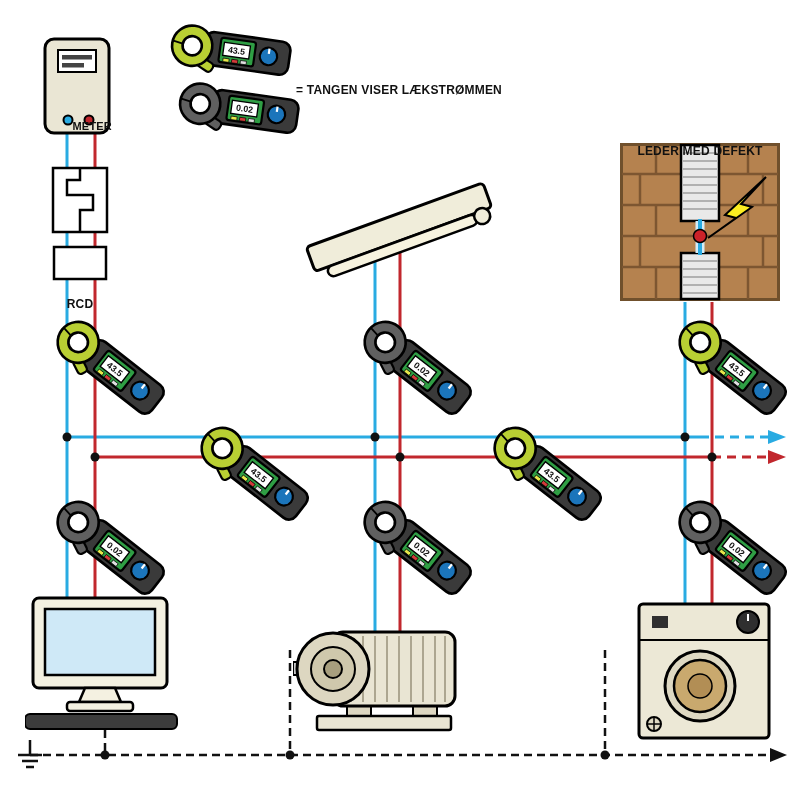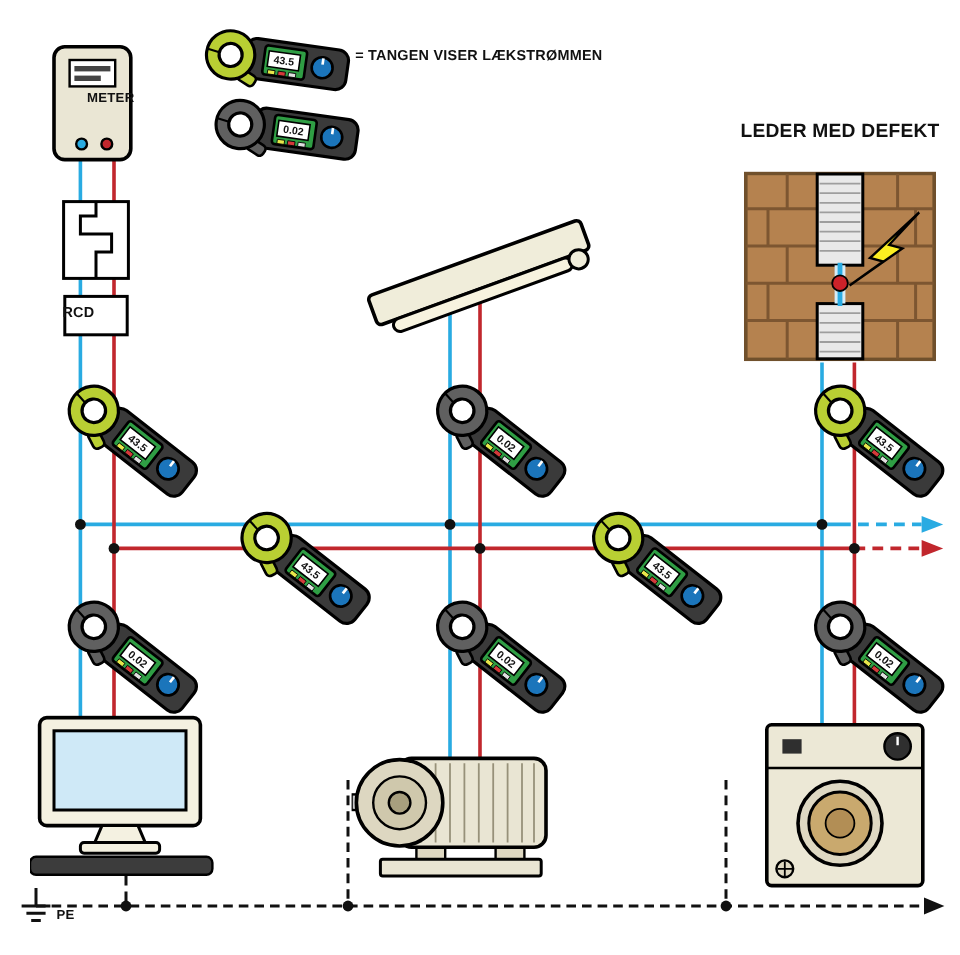--- a/index.html
+++ b/index.html
@@ -1,20 +1,20 @@
 <!DOCTYPE html>
 <html><head>
 <meta charset="utf-8">
 <style>
   html,body{margin:0;padding:0;background:#fff;}
   .stage{position:relative;width:800px;height:796px;background:#fff;overflow:hidden;
          font-family:"Liberation Sans",sans-serif;color:#111;}
   .abs{position:absolute;left:0;top:0;}
   .comp{position:absolute;}
-  .lbl{position:absolute;font-weight:bold;color:#111;letter-spacing:0.2px;}
+  .lbl{position:absolute;font-weight:bold;color:#111;letter-spacing:0.2px;margin-top:44px;}
   .clamp{position:absolute;z-index:30;}
   .clamp svg{display:block;}
   .clamp-green{--ring:#b9cf33;}
   .clamp-dark{--ring:#606060;}
   .cv{font:bold 10px "Liberation Sans",sans-serif;text-anchor:middle;fill:#111;}
   .z2{z-index:20;}
   .z4{z-index:40;}
   .wires{z-index:10;}
 </style>
 </head>
@@ -82,31 +82,31 @@
   <span class="lbl z4" style="left:42px;top:76px;width:70px;text-align:right;font-size:11px">METER</span>
 
   <svg class="comp z2" style="left:50px;top:165px" width="60" height="70" viewBox="0 0 60 70">
     <rect x="3" y="3" width="54" height="64" fill="#fff" stroke="#000" stroke-width="2.5"></rect>
     <path d="M30,3 V15 H17 V30 H43 V45 H30 V67" stroke="#000" stroke-width="2.5" fill="none"></path>
   </svg>
 
   <svg class="comp z2" style="left:52px;top:245px" width="56" height="36" viewBox="0 0 56 36">
     <rect x="2" y="2" width="52" height="32" fill="#fff" stroke="#000" stroke-width="2.5"></rect>
   </svg>
-  <span class="lbl z4" style="left:52px;top:253px;width:56px;font-size:12px">RCD</span>
+  <span class="lbl z4" style="left:52px;top:253px;width:56px;text-align:center;font-size:12px">RCD</span>
 
   <svg class="comp z2" style="left:298px;top:172px" width="205" height="118" viewBox="0 0 205 118">
     <g transform="rotate(-20 102 58)">
       <rect x="8" y="42" width="188" height="26" rx="4" fill="#f0edda" stroke="#000" stroke-width="3"></rect>
       <rect x="20" y="68" width="158" height="11" rx="5.5" fill="#f7f3df" stroke="#000" stroke-width="2.5"></rect>
       <circle cx="184" cy="73" r="8" fill="#f0edda" stroke="#000" stroke-width="2.5"></circle>
     </g>
   </svg>
 
-  <div class="lbl z4" style="left:608px;top:100px;width:184px;text-align:center;font-size:16px;line-height:1.3">
+  <div class="lbl z4" style="left:608px;top:100px;width:184px;text-align:center;font-size:12px;line-height:1.3">
     <div>LEDER MED DEFEKT</div>
   </div>
   <svg class="comp z2" style="left:620px;top:143px" width="160" height="158" viewBox="0 0 160 158">
     <rect x="1.5" y="1.5" width="157" height="155" fill="#b5824f" stroke="#70502c" stroke-width="3"></rect>
     <g stroke="#7d5631" stroke-width="2.5">
       <line x1="2" y1="31" x2="158" y2="31"></line>
         <line x1="2" y1="62" x2="158" y2="62"></line>
       <line x1="2" y1="93" x2="158" y2="93"></line>
         <line x1="2" y1="124" x2="158" y2="124"></line>
       <line x1="36" y1="2" x2="36" y2="31"></line>

